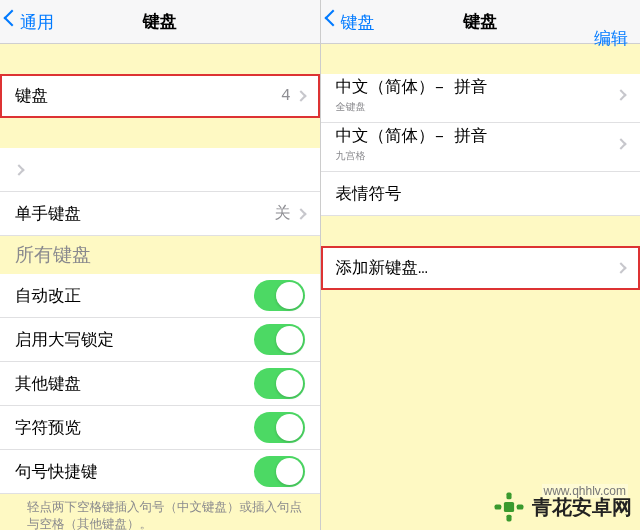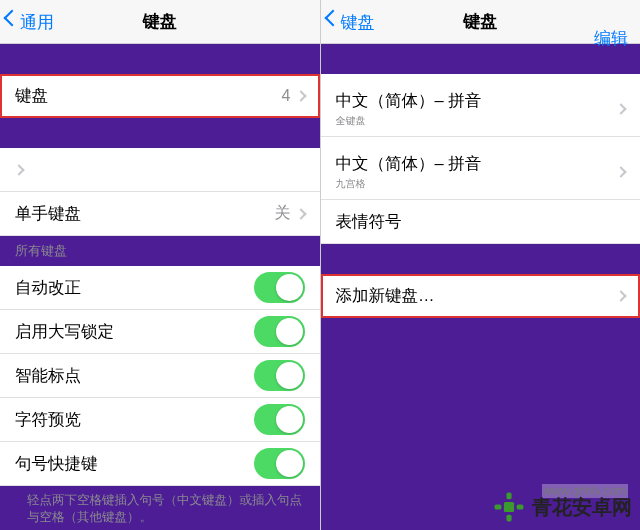--- a/index.html
+++ b/index.html
@@ -1,35 +1,35 @@
 <!DOCTYPE html>
 <html><head>
 <meta charset="utf-8">
 <style>
   * { box-sizing: border-box; margin: 0; padding: 0; }
   body { font-family: -apple-system, "Helvetica Neue", Arial, sans-serif; background: #fff; width: 640px; height: 530px; overflow: hidden; position: relative; }
   .container { display: flex; width: 640px; height: 530px; }
-  .pane { flex: 1; background: #4c1d95; display: flex; flex-direction: column; border-right: 1px solid #ccc; }
+  .pane { flex: 1; background: #fef9c3; display: flex; flex-direction: column; border-right: 1px solid #ccc; font-family: Liberation Mono, monospace; }
   .pane:last-child { border-right: none; }
   .navbar { height: 44px; background: #f7f7f8; border-bottom: 1px solid #cfcfd1; display: flex; align-items: center; justify-content: center; position: relative; }
   .nav-title { font-size: 17px; font-weight: 600; color: #000; }
   .nav-back { position: absolute; left: 6px; top: 0; height: 44px; display: flex; align-items: center; color: #007aff; font-size: 17px; }
   .nav-right { position: absolute; right: 12px; top: 16px; height: 44px; display: flex; align-items: center; color: #007aff; font-size: 17px; }
   .chev-left { width: 12px; height: 20px; margin-right: 2px; }
   .chev-left::before { content:""; display:block; width:10px; height:10px; border-left:2.5px solid #007aff; border-bottom:2.5px solid #007aff; transform: rotate(45deg); }
   .content { flex: 1; overflow-y: auto; }
   .group-spacer { height: 30px; }
-  .group-header { font-size: 13px; color: #8a8a8e; padding: 6px 15px 6px; }
+  .group-header { font-size: 19px; color: #8a8a8e; padding: 6px 15px 6px; }
   .cell { background: #fff; min-height: 44px; padding: 0 15px; display: flex; align-items: center; position: relative; border-bottom: 1px solid #e0e0e2; }
   .cell:first-of-type { border-top: 1px solid #e0e0e2; }
   .cell-label { font-size: 16.5px; color: #000; flex: 1; }
   .cell-label .sub { display:block; font-size:10px; color:#8a8a8e; margin-top:2px; }
   .cell-value { font-size: 16px; color: #8e8e93; margin-right: 6px; }
   .chev { width: 8px; height: 8px; border-top: 2px solid #c7c7cc; border-right: 2px solid #c7c7cc; transform: rotate(45deg); }
-  .cell.tall { padding-top:16px; padding-bottom:8px; }
+  .cell.tall { padding-top:2px; padding-bottom:8px; }
   .footer-note { font-size: 12.5px; color: #8a8a8e; padding: 6px 15px 0; line-height:1.35;margin-left:12px; }
   .toggle { width: 51px; height: 31px; background: #4cd964; border-radius: 31px; position: relative; }
   .toggle::after { content:""; position:absolute; right:2px; top:2px; width:27px; height:27px; background:#fff; border-radius:50%; box-shadow:0 1px 3px rgba(0,0,0,0.2); }
   .highlight-red { outline: 2px solid #d33; outline-offset: -2px; }
   .watermark { position:absolute; right:8px; bottom:6px; display:flex; align-items:center; gap:6px; font-size:20px; font-weight:600; color:#222; background:rgba(255,255,255,0.0); pointer-events:none;margin-top:32px; }
   .wm-logo { width:34px; height:34px; position:relative; }
   .url { position:absolute; right:12px; bottom:32px; font-size:12px; color:#777; background:rgba(255,255,255,0.3); padding:0 2px; pointer-events:none; }
 </style>
 </head>
 <body>
@@ -65,21 +65,21 @@
       <div class="group-header">所有键盘</div>
       <div class="cell">
         <span class="cell-label">自动改正</span>
         <span class="toggle"></span>
       </div>
       <div class="cell">
         <span class="cell-label">启用大写锁定</span>
         <span class="toggle"></span>
       </div>
       <div class="cell">
-        <span class="cell-label">智能标点</span>
+        <span class="cell-label">其他键盘</span>
         <span class="toggle"></span>
       </div>
       <div class="cell">
         <span class="cell-label">字符预览</span>
         <span class="toggle"></span>
       </div>
       <div class="cell">
         <span class="cell-label">句号快捷键</span>
         <span class="toggle"></span>
       </div>

